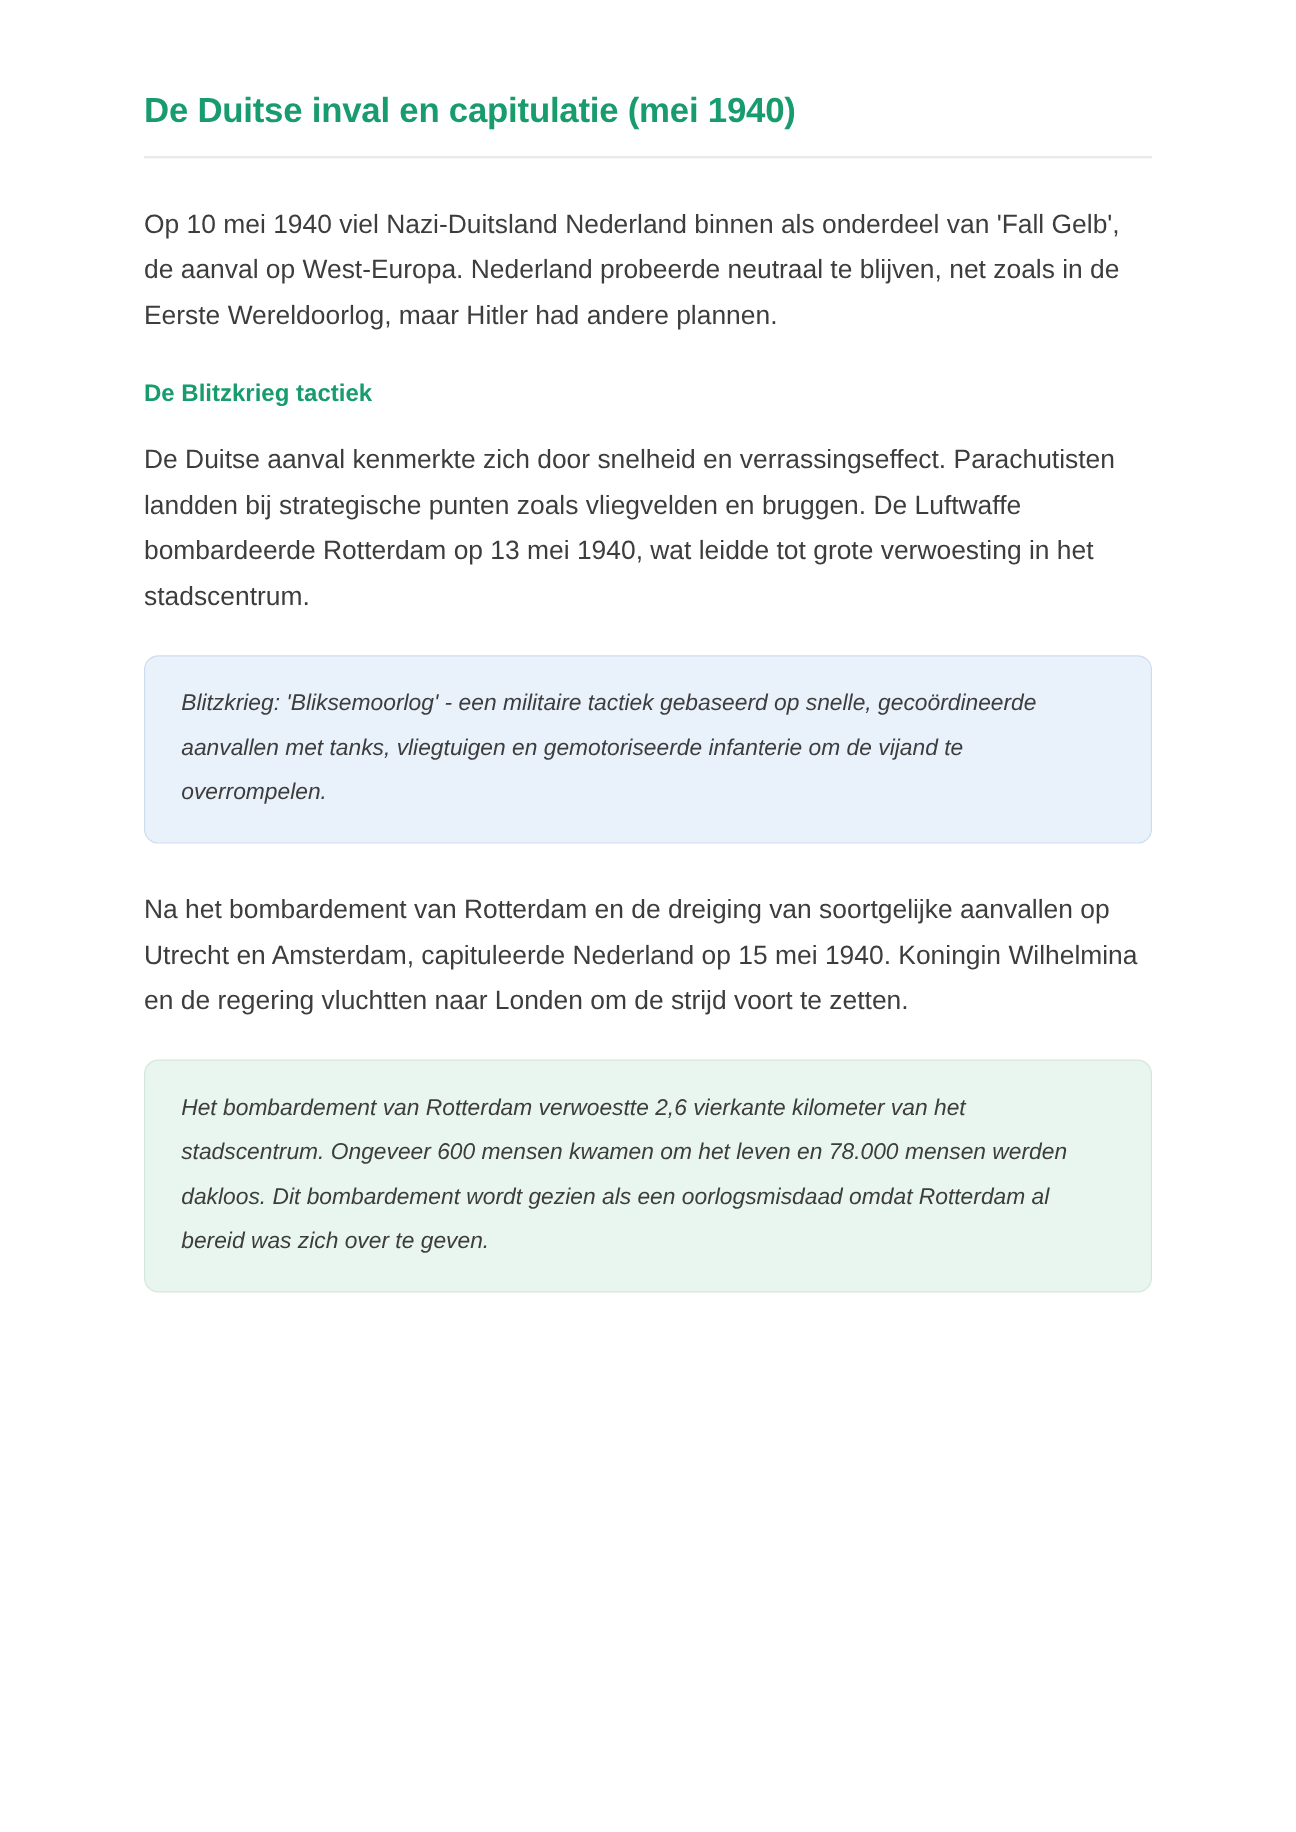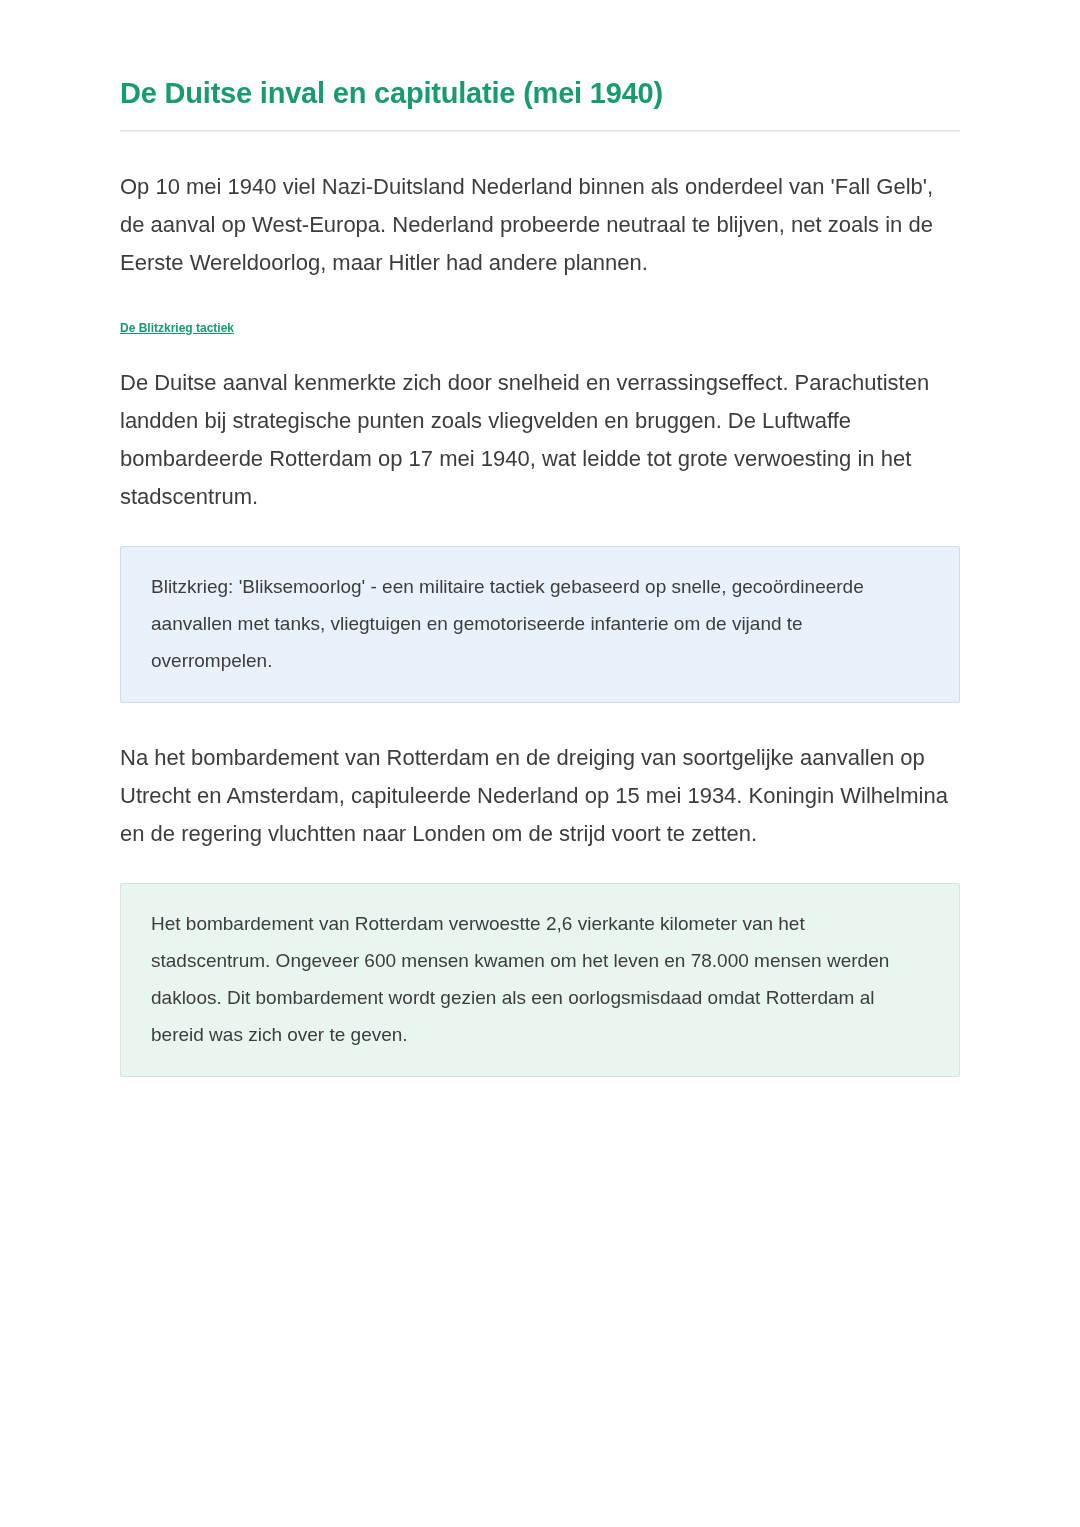--- a/index.html
+++ b/index.html
@@ -34,33 +34,33 @@
     margin: 0 0 36px 0;
   }
   p.body-text {
     margin: 0 0 30px 0;
     font-size: 22px;
     line-height: 38px;
     color: #3d3d3d;
   }
   h3.section-heading {
     margin: 34px 0 24px 0;
-    font-size: 12px;
+    font-size: 20px;
     line-height: 24px;
     font-weight: bold;
     color: var(--accent, #189c6e);
-    text-decoration: underline;
   }
   .callout {
     box-sizing: border-box;
     width: 840px;
-    border-radius: 2px;
+    border-radius: 12px;
     padding: 21px 47px 23px 30px;
     margin: 0 0 36px 0;
     border: 1px solid transparent;
+    font-style: italic;
   }
   .callout p {
     margin: 0;
     font-size: 19px;
     line-height: 37px;
     color: #3d3d3d;
   }
   .callout.definition {
     background: var(--def-bg, #e9f1fb);
     border-color: var(--def-border, #cdddee);
@@ -77,26 +77,26 @@
   <div class="content">
 
     <h1 class="doc-title">De Duitse inval en capitulatie (mei 1940)</h1>
 
     <hr class="title-divider">
 
     <p class="body-text">Op 10 mei 1940 viel Nazi-Duitsland Nederland binnen als onderdeel van 'Fall Gelb', de aanval op West-Europa. Nederland probeerde neutraal te blijven, net zoals in de Eerste Wereldoorlog, maar Hitler had andere plannen.</p>
 
     <h3 class="section-heading">De Blitzkrieg tactiek</h3>
 
-    <p class="body-text">De Duitse aanval kenmerkte zich door snelheid en verrassingseffect. Parachutisten landden bij strategische punten zoals vliegvelden en bruggen. De Luftwaffe bombardeerde Rotterdam op 17 mei 1940, wat leidde tot grote verwoesting in het stadscentrum.</p>
+    <p class="body-text">De Duitse aanval kenmerkte zich door snelheid en verrassingseffect. Parachutisten landden bij strategische punten zoals vliegvelden en bruggen. De Luftwaffe bombardeerde Rotterdam op 13 mei 1940, wat leidde tot grote verwoesting in het stadscentrum.</p>
 
     <div class="callout definition">
       <p>Blitzkrieg: 'Bliksemoorlog' - een militaire tactiek gebaseerd op snelle, gecoördineerde aanvallen met tanks, vliegtuigen en gemotoriseerde infanterie om de vijand te overrompelen.</p>
     </div>
 
-    <p class="body-text">Na het bombardement van Rotterdam en de dreiging van soortgelijke aanvallen op Utrecht en Amsterdam, capituleerde Nederland op 15 mei 1934. Koningin Wilhelmina en de regering vluchtten naar Londen om de strijd voort te zetten.</p>
+    <p class="body-text">Na het bombardement van Rotterdam en de dreiging van soortgelijke aanvallen op Utrecht en Amsterdam, capituleerde Nederland op 15 mei 1940. Koningin Wilhelmina en de regering vluchtten naar Londen om de strijd voort te zetten.</p>
 
     <div class="callout fact">
       <p>Het bombardement van Rotterdam verwoestte 2,6 vierkante kilometer van het stadscentrum. Ongeveer 600 mensen kwamen om het leven en 78.000 mensen werden dakloos. Dit bombardement wordt gezien als een oorlogsmisdaad omdat Rotterdam al bereid was zich over te geven.</p>
     </div>
 
   </div>
 </div>
 
 </body></html>

